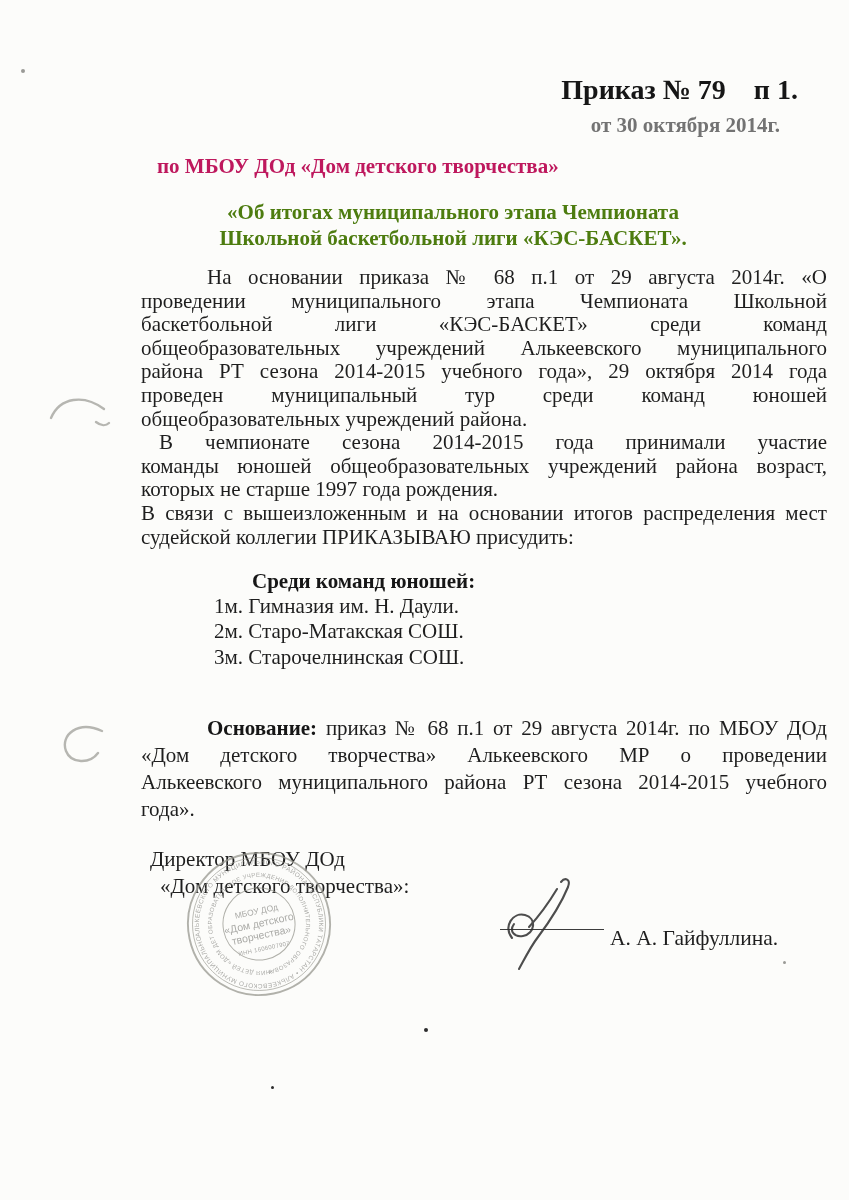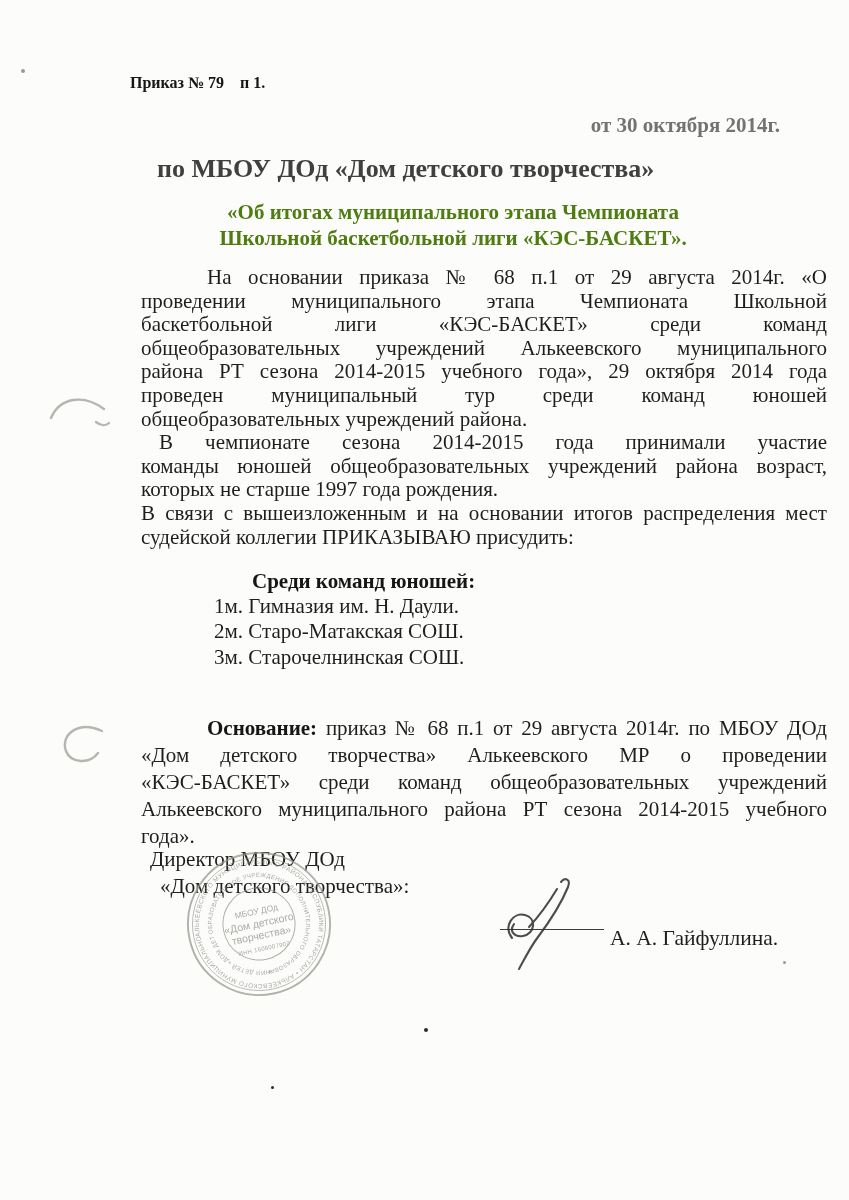--- a/index.html
+++ b/index.html
@@ -8,29 +8,29 @@
     width:849px;height:1200px;
     margin:0 auto;
     background:#fcfcfa;
     font-family:"Liberation Serif","DejaVu Serif",serif;
     color:#1e1e1e;
     overflow:hidden;
   }
   
   .order-title{
     position:absolute;top:74px;left:130px;width:668px;
-    text-align:left;font-weight:bold;font-size:16px;white-space:pre;color:#161616;
+    text-align:right;font-weight:bold;font-size:28px;white-space:pre;color:#161616;
   }
   .order-date{
     position:absolute;top:113px;left:141px;width:639px;
     text-align:right;font-weight:bold;font-size:21px;color:#737373;
   }
   .issuer-line{
     position:absolute;top:154px;left:157px;
-    font-weight:bold;font-size:26px;color:#404040;
+    font-weight:bold;font-size:21px;color:#be185d;
   }
   .subject-block{
     position:absolute;top:199px;left:110px;width:686px;
     text-align:center;font-weight:bold;font-size:21px;line-height:26px;color:#4d7c0f;
   }
   
   .body-block{
     position:absolute;left:141px;width:686px;
     font-size:21px;line-height:23.6px;
   }
@@ -101,21 +101,20 @@
   <div class="results-block">
     <div class="results-heading">Среди команд юношей:</div>
     <div class="result-item">1м. Гимназия им. Н. Даули.</div>
     <div class="result-item">2м. Старо-Матакская СОШ.</div>
     <div class="result-item">3м. Старочелнинская СОШ.</div>
   </div>
 
   <div class="body-block" id="basis-block">
     <div class="ln j ind1"><span class="lead">Основание:</span> <span>приказ № 68 п.1 от 29 августа 2014г. по МБОУ ДОд</span></div>
     <div class="ln j">«Дом детского творчества» Алькеевского МР о проведении</div>
-    <div class="ln j">«КЭС-БАСКЕТ» среди команд общеобразовательных учреждений</div>
     <div class="ln j">Алькеевского муниципального района РТ сезона 2014-2015 учебного</div>
     <div class="ln">года».</div>
   </div>
 
   <div class="sig-role">
     <div class="l1">Директор МБОУ ДОд</div>
     <div class="l2">«Дом детского творчества»:</div>
   </div>
   <div class="sig-underline"></div>
   <svg class="sig-scribble" width="92" height="102" viewBox="0 0 92 102">

